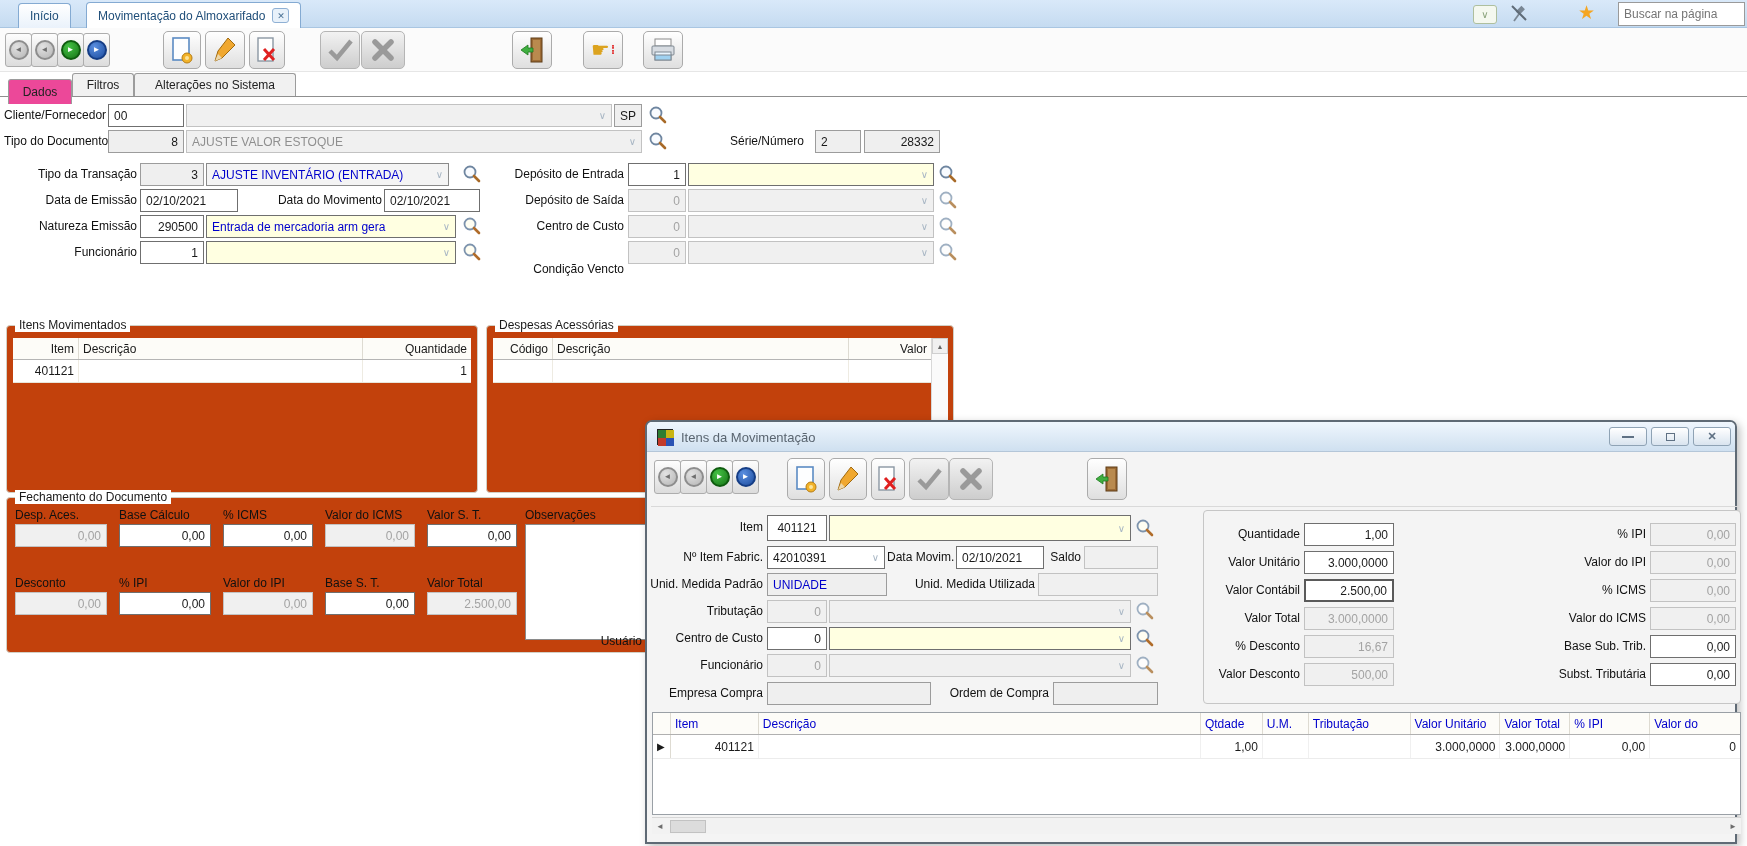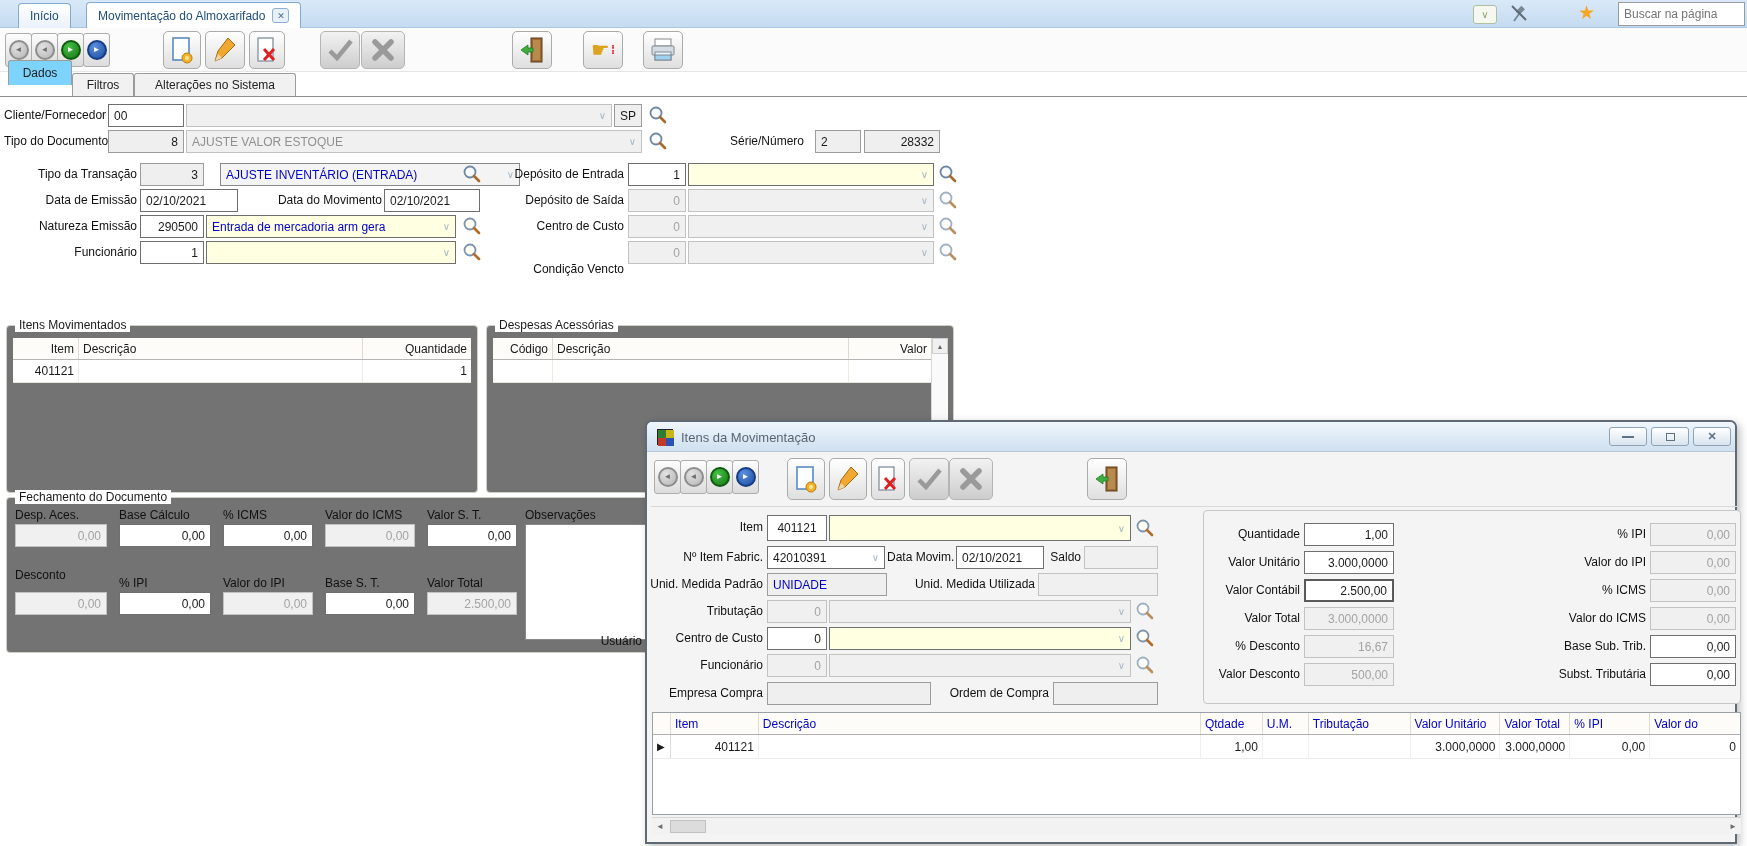--- a/index.html
+++ b/index.html
@@ -18,37 +18,37 @@
   .tbtn{position:absolute;top:3px;height:38px;display:flex;align-items:center;justify-content:center;border:1px solid #ababab;border-radius:5px;background:linear-gradient(#ffffff,#dfdfdf)}
   .tbtn.dim{background:linear-gradient(#f2f2f2,#cdcdcd);border-color:#b5b5b5}
   .navgrp{position:absolute;display:flex}
   .navb{width:27px;height:34px;display:flex;align-items:center;justify-content:center;border:1px solid #adadad;background:linear-gradient(#fdfdfd,#dcdcdc);margin-left:-1px;border-radius:3px}
   .circ{width:20px;height:20px;border-radius:50%;display:flex;align-items:center;justify-content:center;font-size:8px;line-height:1}
   .circ.gray{background:radial-gradient(circle at 35% 30%,#e2e2e2,#b5b5b5);border:2px solid #8d8d8d;color:#6e6e6e}
   .circ.green{background:radial-gradient(circle at 35% 30%,#45c245,#167416);border:2px solid #0f5c0f;color:#fff}
   .circ.blue{background:radial-gradient(circle at 35% 30%,#5b8fe0,#1c4c9e);border:2px solid #153d85;color:#fff}
   
   .vtab{position:absolute;top:73px;height:23px;display:flex;align-items:center;justify-content:center;border:1px solid #9c9c9c;border-bottom:none;background:#f1f1f1;border-radius:3px 3px 0 0;color:#222}
-  .vtab.active{background:#7dd3fc;height:25px;top:60px;z-index:3}
+  .vtab.active{background:#ec4899;height:25px;top:79px;z-index:3}
   .tabline{position:absolute;left:0;top:96px;width:100%;border-top:1px solid #8f8f8f}
   
   .lbl{position:absolute;text-align:right;white-space:nowrap;color:#111}
   .lbl.left{text-align:left}
   .fld{position:absolute;height:23px;display:flex;align-items:center;padding:0 5px;border:1px solid #6f6f6f;background:#fff;white-space:nowrap;overflow:hidden}
   .fld.num{justify-content:flex-end}
   .fld.ctr{justify-content:center}
   .fld.dis{background:#f0f0f0;border-color:#c2c2c2;color:#a3a3a3}
   .fld.ro{background:#efefef;border-color:#9c9c9c;color:#1a1a1a}
   .fld.yel{background:#ffffe1}
   .fld.blu{color:#0000cc}
   .fld.thick{border-width:2px;border-color:#5a5a5a}
   .dd{margin-left:auto;color:#a8b6c4;font-style:normal;font-size:10px;padding-left:4px}
   .magbtn{position:absolute;width:20px;height:20px}
   
-  .grp{position:absolute;border:1px solid #d2d0c6;border-radius:4px;background:#737373}
+  .grp{position:absolute;border:1px solid #d2d0c6;border-radius:4px;background:#c2410c}
   .cap{position:absolute;top:-8px;left:8px;background:#fff;padding:0 4px;white-space:nowrap}
   
   .ghead{position:absolute;display:flex;border-bottom:1px solid #b5b5b5;background:#fdfcf8}
   .grow{position:absolute;display:flex;border-bottom:1px solid #e8e5da;background:#fff}
   .gc{height:100%;display:flex;align-items:center;padding:0 4px;border-right:1px solid #dedbd2;overflow:hidden;white-space:nowrap}
   .gc.r{justify-content:flex-end}
   .gc:last-child{border-right:none}
   .vscroll{position:absolute;width:17px;background:#fafafa;border-left:1px solid #d8d8d8}
   .sbtn{width:100%;height:16px;display:flex;align-items:center;justify-content:center;background:#f0f0f0;border:1px solid #cfcfcf;color:#666;font-size:7px}
   
@@ -190,21 +190,21 @@
   <span class="magbtn" style="left:648px;top:131px"><svg width="20" height="20" viewBox="0 0 20 20">
         <circle cx="8" cy="8" r="5.5" fill="#f8fbff" stroke="#6f86a0" stroke-width="1.8"></circle>
         <line x1="12" y1="12" x2="17" y2="17" stroke="#a86a28" stroke-width="2.6" stroke-linecap="round"></line>
       </svg></span>
   <span class="lbl" style="left:720px;top:134px;width:84px">Série/Número</span>
   <div class="fld ro" style="left:815px;top:130px;width:46px">2</div>
   <div class="fld ro num" style="left:864px;top:130px;width:76px">28332</div>
 
   <span class="lbl" style="left:4px;top:167px;width:133px">Tipo da Transação</span>
   <div class="fld ro num" style="left:140px;top:163px;width:64px">3</div>
-  <div class="fld blu" style="left:220px;top:163px;width:300px;background:#f4f4f4;border-color:#8a8a8a">
+  <div class="fld blu" style="left:206px;top:163px;width:243px;background:#f4f4f4;border-color:#8a8a8a">
       <span>AJUSTE INVENTÁRIO (ENTRADA)</span>
       <i class="dd">∨</i>
     </div>
   <span class="magbtn" style="left:462px;top:164px"><svg width="20" height="20" viewBox="0 0 20 20">
         <circle cx="8" cy="8" r="5.5" fill="#f8fbff" stroke="#6f86a0" stroke-width="1.8"></circle>
         <line x1="12" y1="12" x2="17" y2="17" stroke="#a86a28" stroke-width="2.6" stroke-linecap="round"></line>
       </svg></span>
 
   <span class="lbl" style="left:4px;top:193px;width:133px">Data de Emissão</span>
   <div class="fld" style="left:140px;top:189px;width:98px">02/10/2021</div>
@@ -314,21 +314,21 @@
     <div class="fld dis num" style="left:8px;top:26px;width:92px">0,00</div>
     <span class="lbl left" style="left:112px;top:10px;width:92px">Base Cálculo</span>
     <div class="fld num" style="left:112px;top:26px;width:92px">0,00</div>
     <span class="lbl left" style="left:216px;top:10px;width:90px">% ICMS</span>
     <div class="fld num" style="left:216px;top:26px;width:90px">0,00</div>
     <span class="lbl left" style="left:318px;top:10px;width:90px">Valor do ICMS</span>
     <div class="fld dis num" style="left:318px;top:26px;width:90px">0,00</div>
     <span class="lbl left" style="left:420px;top:10px;width:90px">Valor S. T.</span>
     <div class="fld num" style="left:420px;top:26px;width:90px">0,00</div>
 
-    <span class="lbl left" style="left:8px;top:70px;width:92px">Desconto</span>
+    <span class="lbl left" style="left:8px;top:78px;width:92px">Desconto</span>
     <div class="fld dis num" style="left:8px;top:94px;width:92px">0,00</div>
     <span class="lbl left" style="left:112px;top:78px;width:92px">% IPI</span>
     <div class="fld num" style="left:112px;top:94px;width:92px">0,00</div>
     <span class="lbl left" style="left:216px;top:78px;width:90px">Valor do IPI</span>
     <div class="fld dis num" style="left:216px;top:94px;width:90px">0,00</div>
     <span class="lbl left" style="left:318px;top:78px;width:90px">Base S. T.</span>
     <div class="fld num" style="left:318px;top:94px;width:90px">0,00</div>
     <span class="lbl left" style="left:420px;top:78px;width:90px">Valor Total</span>
     <div class="fld dis num" style="left:420px;top:94px;width:90px">2.500,00</div>
 

